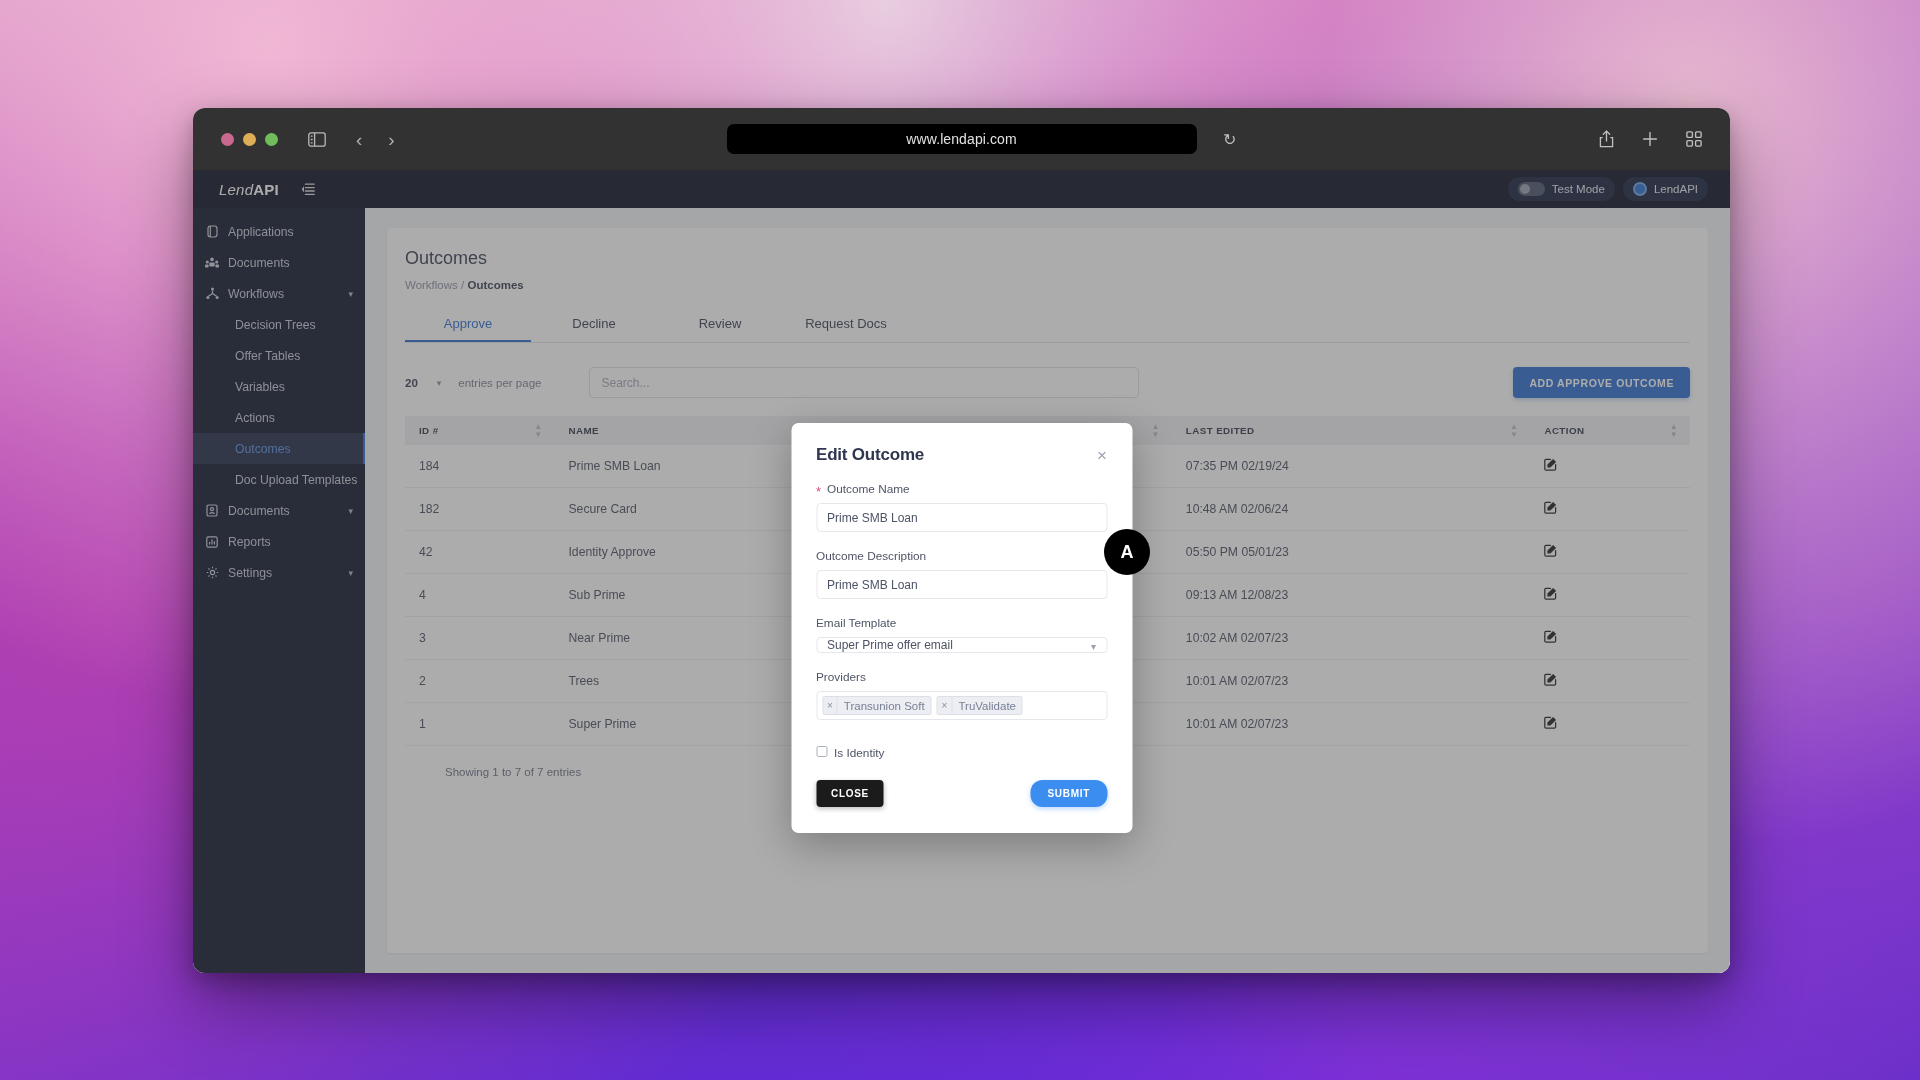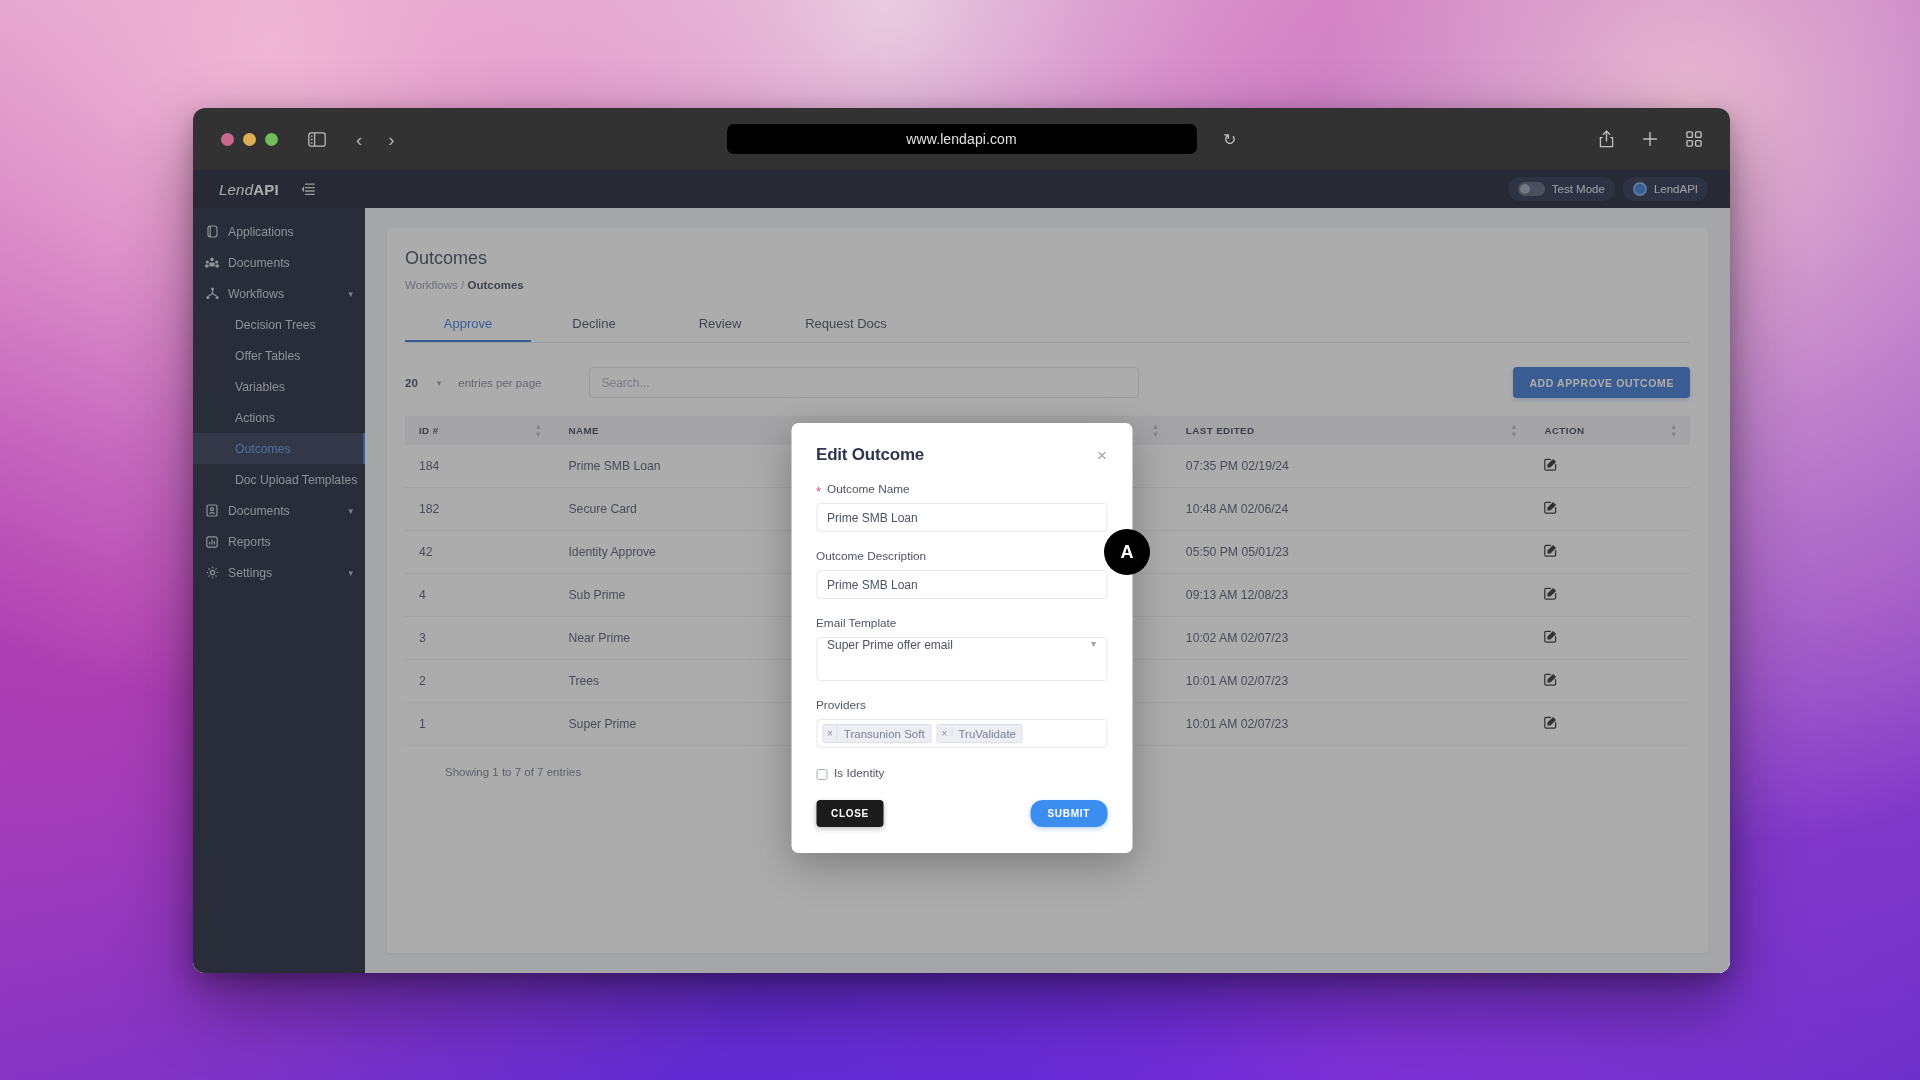--- a/index.html
+++ b/index.html
@@ -333,25 +333,25 @@
     border: 1px solid #e6e7ec;
     border-radius: 4px;
     display: flex;
     align-items: center;
     padding: 0 10px;
     font-size: 12px;
     color: #4c5365;
   }
   .field-select {
     margin-top: 7px;
-    height: 44px;
+    height: 16px;
     border: 1px solid #e6e7ec;
     border-radius: 4px;
     display: flex;
-    align-items: flex-start;
+    align-items: flex-end;
     padding: 0 10px;
     font-size: 12px;
     color: #4c5365;
   }
   .select-chev { margin-left: auto; color: #9aa0ae; font-size: 10px; }
 
   .tag-input {
     margin-top: 7px;
     min-height: 29px;
     border: 1px solid #e6e7ec;
@@ -377,21 +377,21 @@
     padding: 0 4px;
     border-right: 1px solid #dcdfe7;
     color: #8a90a2;
     font-size: 10px;
     height: 100%;
     display: flex;
     align-items: center;
   }
   .tag-label { padding: 0 6px; }
 
-  .checkbox-row { margin-top: 18px; display: flex; align-items: flex-end; gap: 7px; }
+  .checkbox-row { margin-top: 26px; display: flex; align-items: flex-start; gap: 7px; }
   .checkbox {
     width: 11px; height: 11px;
     border: 1px solid #a9aebc;
     border-radius: 2px;
     background: #fff;
   }
   .checkbox-label { font-size: 11.8px; color: #4f5566; }
 
   .modal-actions { margin-top: 20px; display: flex; align-items: center; }
   .btn-close-modal {

